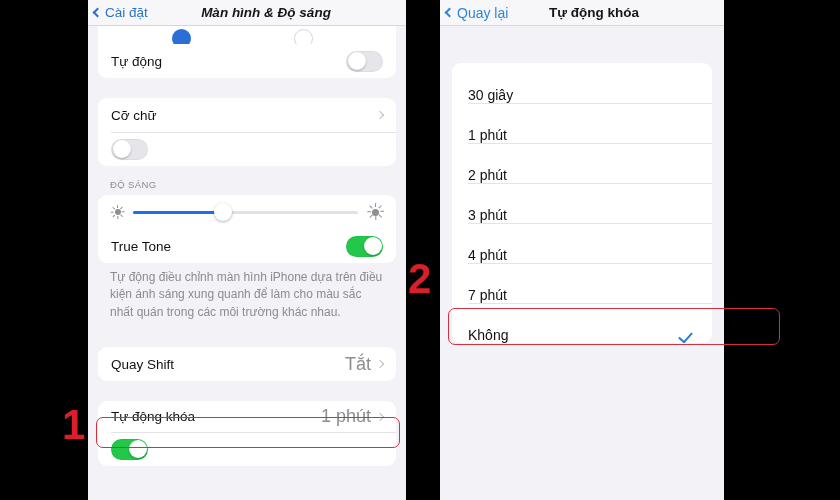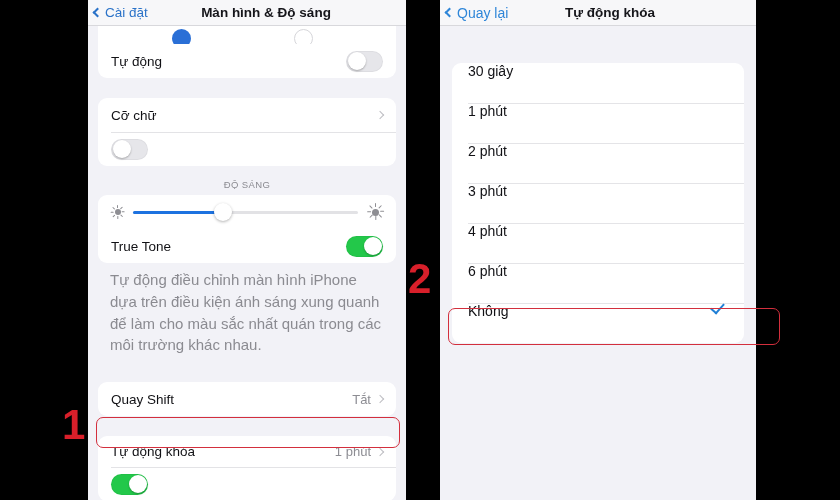--- a/index.html
+++ b/index.html
@@ -11,21 +11,21 @@
   }
   .stage { position: relative; width: 840px; height: 500px; background: #000; }
 
   
   .phone {
     position: absolute; top: 0; height: 500px;
     background: #f2f2f7;
     overflow: hidden;
   }
   #phone-left  { left: 88px;  width: 318px; }
-  #phone-right { left: 440px; width: 316px; }
+  #phone-right { left: 440px; width: 284px; }
 
   
   .navbar {
     position: relative;
     height: 26px;
     background: #f7f7f9;
     border-bottom: 1px solid #d8d8dc;
     display: flex; align-items: center;
   }
   .nav-back {
@@ -43,21 +43,21 @@
     transform: rotate(45deg);
     margin-right: 1px;
   }
   .nav-title {
     position: absolute; left: 0; right: 0;
     text-align: center;
     font-size: 13.5px; font-weight: bold;
     color: #15151a;
     pointer-events: none;
   }
-  #phone-left .nav-title { padding-left: 38px; }
+  #phone-left .nav-title { padding-left: 38px; font-style: italic; }
   #phone-right .nav-title { padding-left: 24px; }
 
   
   .screen-body { padding: 0; }
 
   .group {
     background: #ffffff;
     margin: 0 10px;
     border-radius: 9px;
     overflow: hidden;
@@ -69,21 +69,21 @@
     min-height: 34px;
     padding: 0 13px;
     position: relative;
   }
   .row + .row::before {
     content: ""; position: absolute;
     left: 13px; right: 0; top: 0;
     height: 1px; background: #e3e3e6;
   }
   .row-label { font-size: 13.5px; color: #111115; flex: 1; white-space: nowrap; }
-  .row-value { font-size: 13px; color: #8d8d93; margin-right: 6px; white-space: nowrap; }
+  .row-value { font-size: 18px; color: #8d8d93; margin-right: 6px; white-space: nowrap; }
 
   .chev-right {
     width: 6px; height: 6px;
     border-right: 1.6px solid #bdbdc2;
     border-top: 1.6px solid #bdbdc2;
     transform: rotate(45deg);
     flex: 0 0 auto;
   }
 
   
@@ -105,26 +105,25 @@
   }
   .toggle.on .knob { left: auto; right: 1.5px; }
 
   
   .section-head {
     font-size: 9.5px;
     letter-spacing: .4px;
     color: #8b8b91;
     padding: 13px 22px 5px 22px;
     text-transform: uppercase;
-    text-align: center;
   }
 
   
   .note {
-    font-size: 15px;
+    font-size: 12px;
     line-height: 1.45;
     color: #8b8b91;
     padding: 6px 22px 0 22px;
   }
   .spacer-md { height: 20px; }
   .spacer-lg { height: 26px; }
 
   
   .slider-row {
     display: flex; align-items: center;
@@ -158,21 +157,21 @@
   .track .knob {
     position: absolute; top: 50%;
     width: 18px; height: 18px; border-radius: 50%;
     background: #fff; transform: translate(-50%, -50%);
     box-shadow: 0 1px 3px rgba(0,0,0,.3);
   }
 
   
   .list-group { background: #fff; margin: 0 12px; border-radius: 9px; overflow: hidden; }
   .list-row {
-    display: flex; align-items: flex-start;
+    display: flex; align-items: flex-end;
     height: 40px; padding: 0 16px;
     position: relative;
   }
   .list-row + .list-row::before {
     content: ""; position: absolute;
     left: 16px; right: 0; top: 0;
     height: 1px; background: #e4e4e7;
   }
   .list-label { font-size: 14px; color: #111115; flex: 1; }
   .check {
@@ -359,21 +358,21 @@
           <div class="list-row">
             <span class="list-label">2 phút</span>
           </div>
           <div class="list-row">
             <span class="list-label">3 phút</span>
           </div>
           <div class="list-row">
             <span class="list-label">4 phút</span>
           </div>
           <div class="list-row">
-            <span class="list-label">6 phút</span>
+            <span class="list-label">7 phút</span>
           </div>
           <div class="list-row">
             <span class="list-label">Không</span>
             <span class="check"></span>
           </div>
         </div>
 
     </div>
   </div>
 

